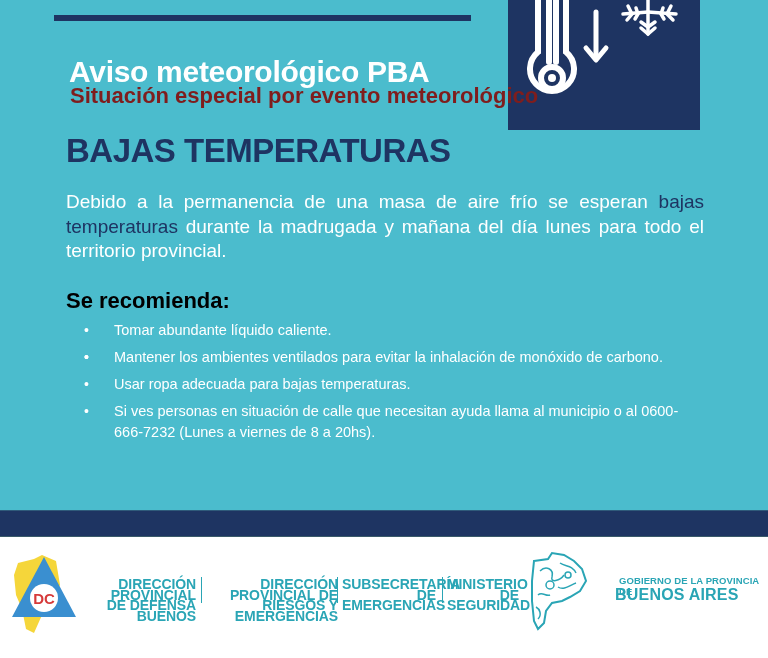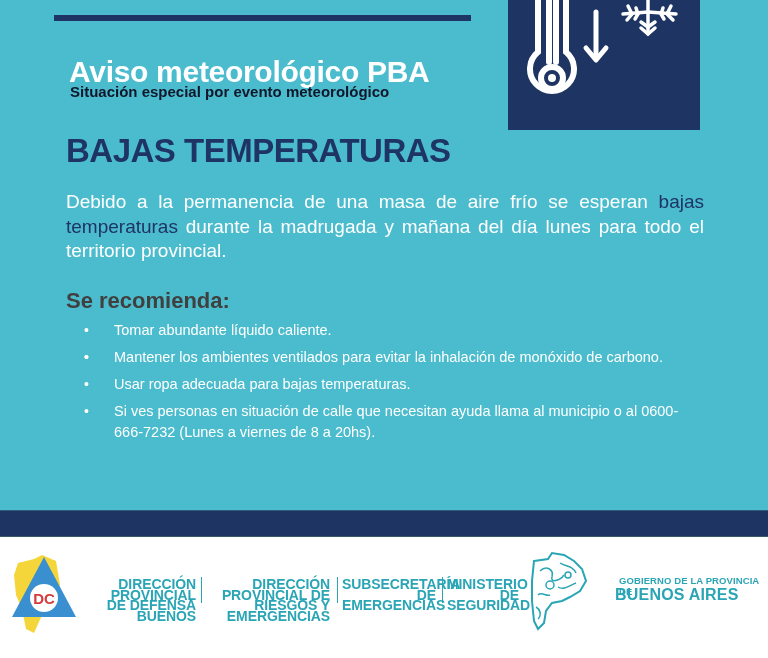--- a/index.html
+++ b/index.html
@@ -2,25 +2,25 @@
 <html><head>
 <meta charset="utf-8">
 <style>
   * { box-sizing: border-box; margin: 0; padding: 0; }
   html, body { width: 768px; height: 658px; overflow: hidden; }
   body { background: #4bbccd; font-family: "Liberation Sans", sans-serif; position: relative; }
   .top-rule { position: absolute; left: 54px; top: 15px; width: 417px; height: 6px; background: #1e3462; }
   .icon-box { position: absolute; left: 508px; top: 0; width: 192px; height: 130px; background: #1e3462; }
   .icon-box svg { position: absolute; left: 0; top: 0; }
   .title { position: absolute; left: 69px; top: 43px; color: #ffffff; font-weight: bold; font-size: 30px; letter-spacing: -0.3px; margin-top: 12px; }
-  .subtitle { position: absolute; left: 70px; top: 83px; color: #0f172a; font-weight: bold; font-size: 15px; }
+  .subtitle { position: absolute; left: 70px; top: 83px; color: #7f1d1d; font-weight: bold; font-size: 22px; }
   .heading { position: absolute; left: 66px; top: 132px; color: #1e3462; font-weight: bold; font-size: 33px; letter-spacing: -0.5px; }
   .body-text { position: absolute; left: 66px; top: 190px; width: 638px; color: #ffffff; font-size: 19px; line-height: 24.5px; text-align: justify; font-family: "Liberation Sans Narrow", "Liberation Sans", sans-serif; }
   .body-text .hl { color: #1e3462; }
-  .rec-heading { position: absolute; left: 66px; top: 288px; color: #404040; font-weight: bold; font-size: 22px; }
+  .rec-heading { position: absolute; left: 66px; top: 288px; color: #000000; font-weight: bold; font-size: 22px; }
   .rec-list { position: absolute; left: 80px; top: 320px; width: 600px; list-style: none; }
   .rec-list li { position: relative; padding-left: 34px; color: #ffffff; font-size: 14.5px; line-height: 21px; margin-bottom: 6px; }
   .rec-list li .bullet { position: absolute; left: 4px; top: 0; font-size: 14px; }
   .dark-band { position: absolute; left: 0; top: 510px; width: 768px; height: 27px; background: #1e3462; border-top: 1px solid #2f5a7a; border-bottom: 1px solid #3a5a6a; }
   .footer { position: absolute; left: 0; top: 537px; width: 768px; height: 121px; background: #ffffff; }
   .dc-logo { position: absolute; left: 12px; top: 18px; }
   .agency { position: absolute; top: 42px; text-align: right; color: #2aa5b5; font-weight: bold; font-size: 14px; line-height: 10.5px; letter-spacing: -0.1px; }
   .sep { position: absolute; top: 40px; width: 1px; height: 26px; background: #2aa5b5; }
   .pba-map { position: absolute; left: 530px; top: 14px; }
   .pba-sub { position: absolute; left: 595px; top: 38px; color: #2aa5b5; font-weight: bold; font-size: 9.5px; letter-spacing: 0.1px; margin-left: 24px; }
@@ -86,21 +86,21 @@
     <path d="M32 2 L64 62 L0 62 Z" fill="#3a8fd0"></path>
     <circle cx="32" cy="43" r="14" fill="#ffffff"></circle>
     <text x="32" y="48.5" text-anchor="middle" font-family="Liberation Sans, sans-serif" font-weight="bold" font-size="15" fill="#d63a3a">DC</text>
   </svg>
 
   <div class="agency" style="left:84px; width:112px;">
     <div>DIRECCIÓN PROVINCIAL</div>
     <div>DE DEFENSA BUENOS</div>
   </div>
   <div class="sep" style="left:201px;"></div>
-  <div class="agency" style="left:206px; width:124px;">
+  <div class="agency" style="left:214px; width:124px;">
     <div>DIRECCIÓN PROVINCIAL DE</div>
     <div>RIESGOS Y EMERGENCIAS</div>
   </div>
   <div class="sep" style="left:337px;"></div>
   <div class="agency" style="left:342px; width:94px;">
     <div>SUBSECRETARÍA DE</div>
     <div>EMERGENCIAS</div>
   </div>
   <div class="sep" style="left:442px;"></div>
   <div class="agency" style="left:447px; width:72px;">

